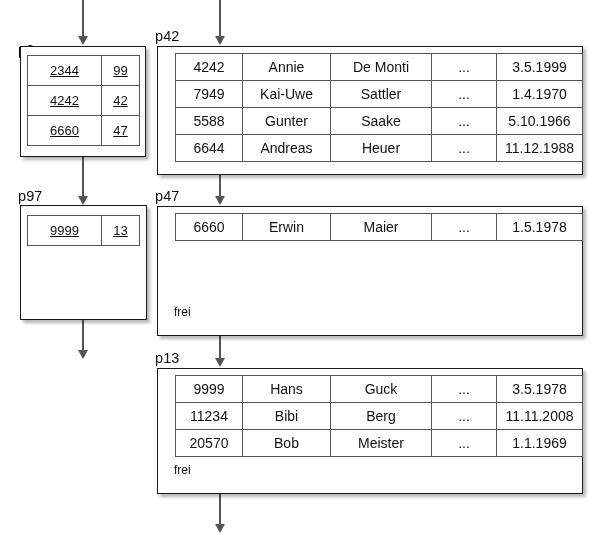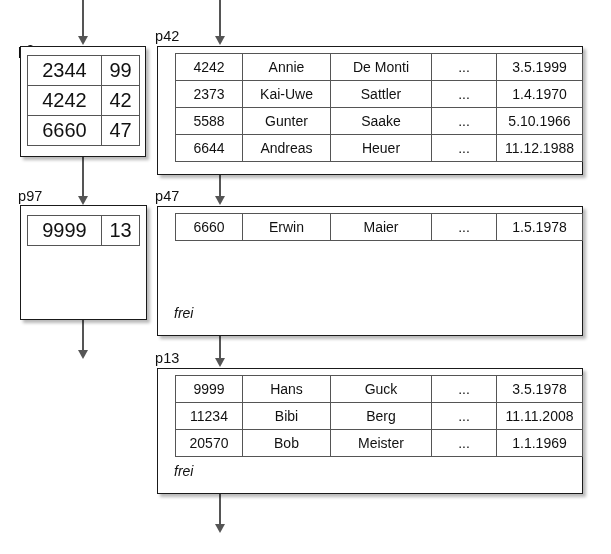--- a/index.html
+++ b/index.html
@@ -51,34 +51,34 @@
     color: #111111;
     padding: 0;
     height: 26px;
     line-height: 26px;
     white-space: nowrap;
     overflow: hidden;
   }
   .rec-table.small td {
     height: 29px;
     line-height: 29px;
-    font-size: 20px;
+    font-size: 13px;
+    text-decoration: underline;
   }
   .col-id     { width: 66px; }
   .col-first  { width: 87px; margin-left: 20px; }
   .col-last   { width: 100px; }
   .col-dots   { width: 64px; }
   .col-date   { width: 85px; }
   .col-key    { width: 73px; }
   .col-val    { width: 37px; }
 
   .frei {
     position: absolute;
-    font-style: italic;
-    font-size: 14px;
+    font-size: 12px;
     color: #111111;
   }
 
   
   .arrow {
     position: absolute;
     width: 0;
   }
   .arrow .shaft {
     position: absolute;
@@ -173,21 +173,21 @@
   <table class="rec-table" style="left:175px; top:53px; width:402px;">
     <tbody>
       <tr>
         <td class="col-id">4242</td>
         <td class="col-first">Annie</td>
         <td class="col-last">De Monti</td>
         <td class="col-dots">...</td>
         <td class="col-date">3.5.1999</td>
       </tr>
       <tr>
-        <td class="col-id">2373</td>
+        <td class="col-id">7949</td>
         <td class="col-first">Kai-Uwe</td>
         <td class="col-last">Sattler</td>
         <td class="col-dots">...</td>
         <td class="col-date">1.4.1970</td>
       </tr>
       <tr>
         <td class="col-id">5588</td>
         <td class="col-first">Gunter</td>
         <td class="col-last">Saake</td>
         <td class="col-dots">...</td>

